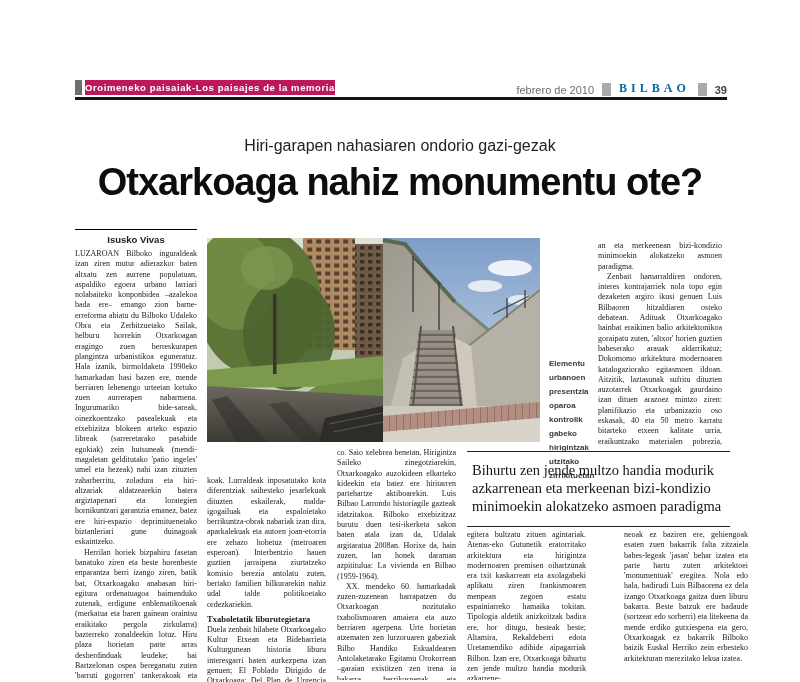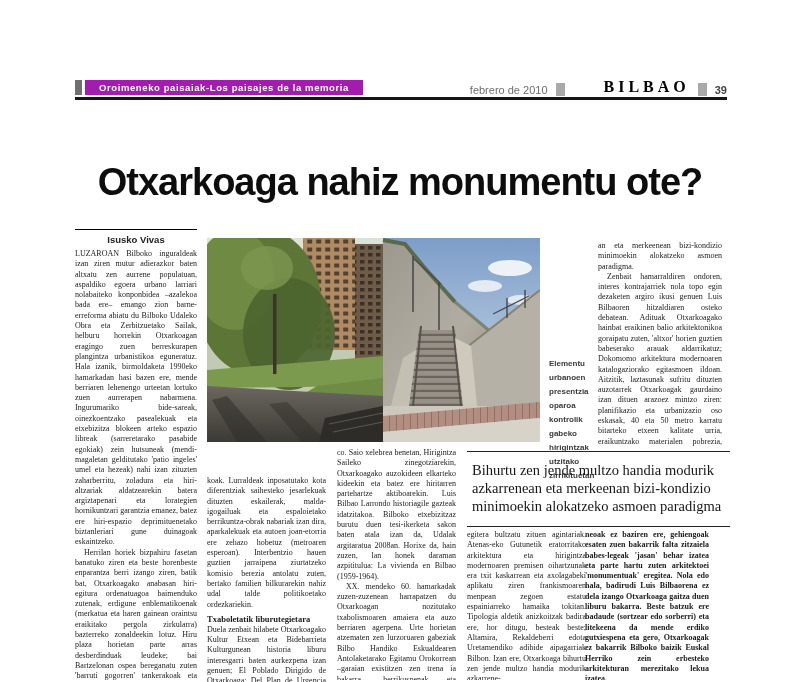--- a/index.html
+++ b/index.html
@@ -2,27 +2,27 @@
 <html><head>
 <meta charset="utf-8">
 <style>
   html,body{margin:0;padding:0;background:#ffffff;}
   .page{position:relative;width:800px;height:682px;background:#ffffff;overflow:hidden;
         font-family:"Liberation Serif",serif;color:#1a1a1a;}
 
   
   .kicker-bar{position:absolute;left:75px;top:80px;height:15px;display:flex;align-items:stretch;}
   .kicker-bar .lead-square{width:7px;background:#6f6f6f;margin-right:3px;}
-  .kicker-bar .bar{background:#a21caf;color:#ffffff;font-family:"Liberation Sans",sans-serif;
-        font-size:9.5px;font-weight:bold;letter-spacing:.6px;line-height:15px;padding:0 14px;white-space:nowrap;}
+  .kicker-bar .bar{background:#be185d;color:#ffffff;font-family:"Liberation Sans",sans-serif;
+        font-size:9.5px;font-weight:bold;letter-spacing:.6px;line-height:15px;padding:0 0;white-space:nowrap;}
   .header-right{position:absolute;right:73px;top:78px;height:18px;display:flex;align-items:flex-end;gap:8px;}
   .header-right .date{font-family:"Liberation Sans",sans-serif;font-size:11px;color:#6e6e6e;}
   .header-right .sq{width:9px;height:13px;background:#a9a9a9;}
-  .header-right .masthead{font-family:"Liberation Serif",serif;font-size:16px;font-weight:bold;
-        letter-spacing:4px;color:#000000;margin-left:31px;}
+  .header-right .masthead{font-family:"Liberation Serif",serif;font-size:12px;font-weight:bold;
+        letter-spacing:4px;color:#0369a1;}
   .header-right .pageno{font-family:"Liberation Sans",sans-serif;font-size:11px;font-weight:bold;color:#444;}
   .header-rule{position:absolute;left:75px;top:97px;width:652px;height:3px;background:#151515;}
 
   
   .kicker{position:absolute;left:0;top:137px;width:100%;text-align:center;
         font-family:"Liberation Sans",sans-serif;font-size:16px;font-weight:500;color:#222;}
   .title{position:absolute;left:0;top:161px;width:100%;text-align:center;
         font-family:"Liberation Sans",sans-serif;font-size:38px;font-weight:bold;
         letter-spacing:-1px;color:#0d0d0d;}
   .byline-block{position:absolute;left:75px;top:229px;width:122px;border-top:1.5px solid #000;
@@ -33,21 +33,21 @@
   .col{position:absolute;font-size:8px;line-height:10.3px;text-align:justify;overflow:hidden;}
   .col p{margin:0;}
   .col p + p{text-indent:9px;margin-top:0;}
   .col h4{margin:4px 0 1px;font-size:8.5px;line-height:10px;font-weight:bold;text-align:left;}
   .col .lead{text-indent:0;}
   #col1{left:75px;top:249px;width:122px;height:431px;}
   #col2{left:207px;top:448px;width:119px;height:232px;margin-top:28px;}
   #col3{left:337px;top:448px;width:119px;height:232px;}
   #col4{left:467px;top:530px;width:119px;height:150px;}
   #col5top{left:598px;top:241px;width:124px;height:207px;}
-  #col5bottom{left:585px;top:530px;width:124px;height:150px;font-weight:bold;}
+  #col5bottom{left:624px;top:530px;width:124px;height:150px;}
 
   
   .photo{position:absolute;left:207px;top:238px;width:333px;height:204px;}
   .caption{position:absolute;left:549px;top:357px;width:52px;
         font-family:"Liberation Sans",sans-serif;font-size:8px;line-height:14px;
         font-weight:bold;color:#3a3a3a;}
   .pull-quote{position:absolute;left:467px;top:451px;width:256px;
         border-top:1.5px solid #222;border-bottom:1.5px solid #222;
         padding:9px 2px 11px 5px;font-family:"Liberation Serif",serif;
         font-size:14.5px;line-height:18px;color:#161616;}
@@ -63,20 +63,21 @@
   </div>
   <div class="header-right">
     <span class="date">febrero de 2010</span>
     <span class="sq"></span>
     <span class="masthead">BILBAO</span>
     <span class="sq"></span>
     <span class="pageno">39</span>
   </div>
   <div class="header-rule"></div>
 
+  <div class="kicker">Hiri-garapen nahasiaren ondorio gazi-gezak</div>
   <div class="title">Otxarkoaga nahiz monumentu ote?</div>
   <div class="byline-block">Isusko Vivas</div>
 
   <svg class="photo" viewBox="0 0 333 204">
     <defs>
       <linearGradient id="skyG" x1="0" y1="0" x2="0" y2="1">
         <stop offset="0" stop-color="#7d9dc8"></stop>
           <stop offset="1" stop-color="#c9d9ea"></stop>
       </linearGradient>
       <linearGradient id="concG" x1="0" y1="0" x2="1" y2="1">

